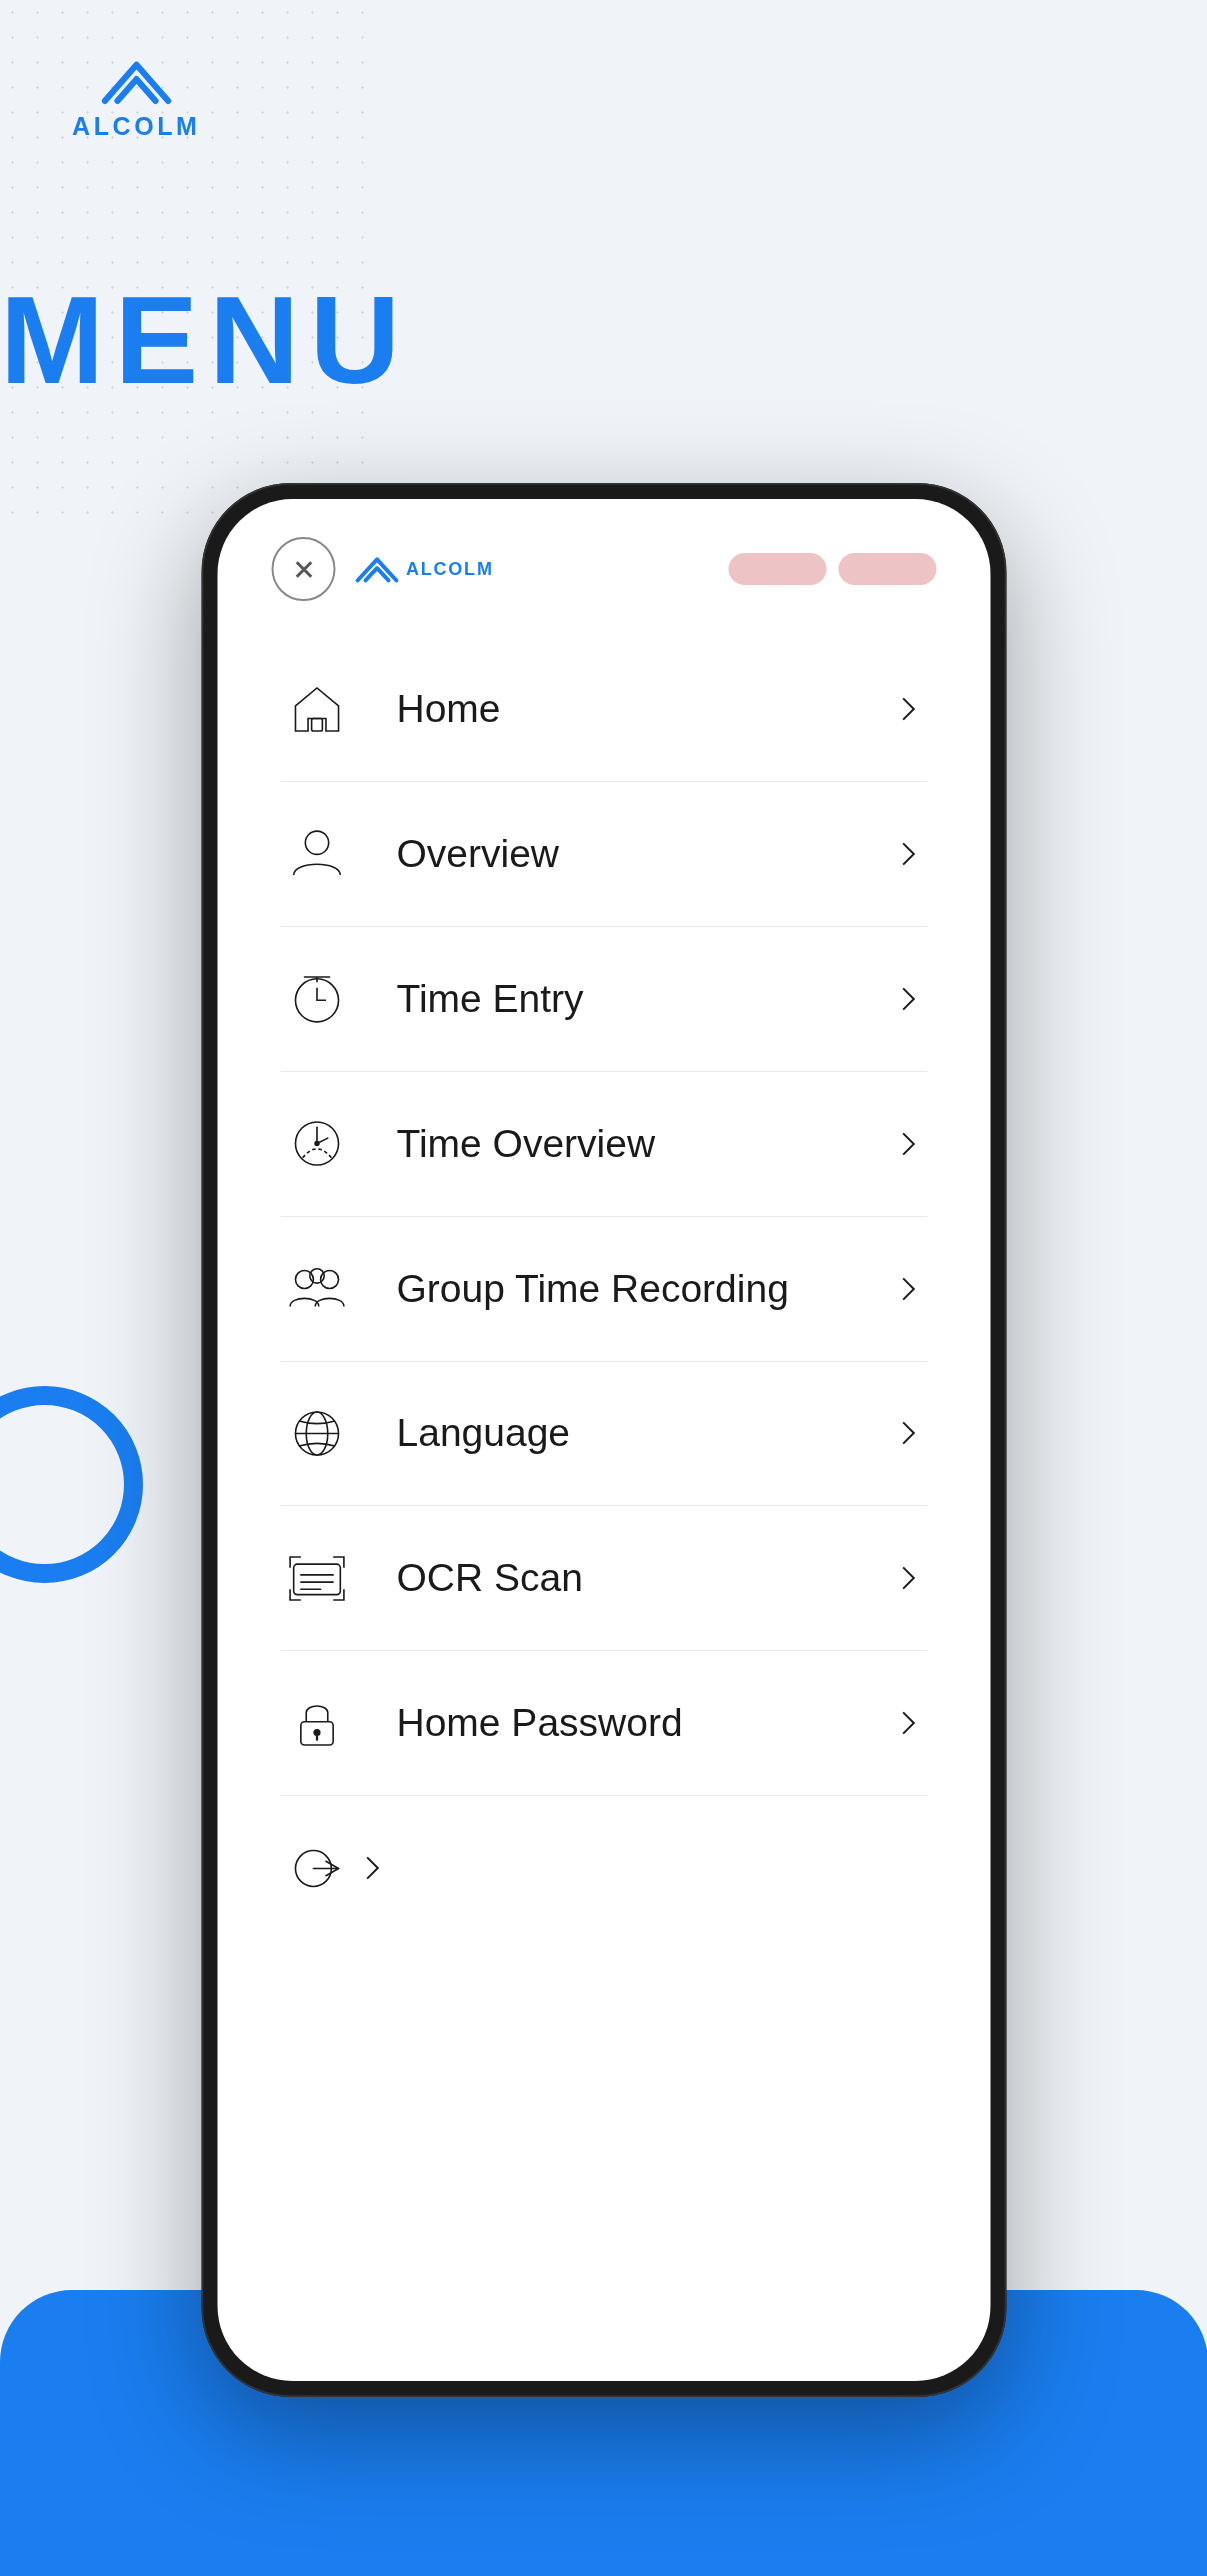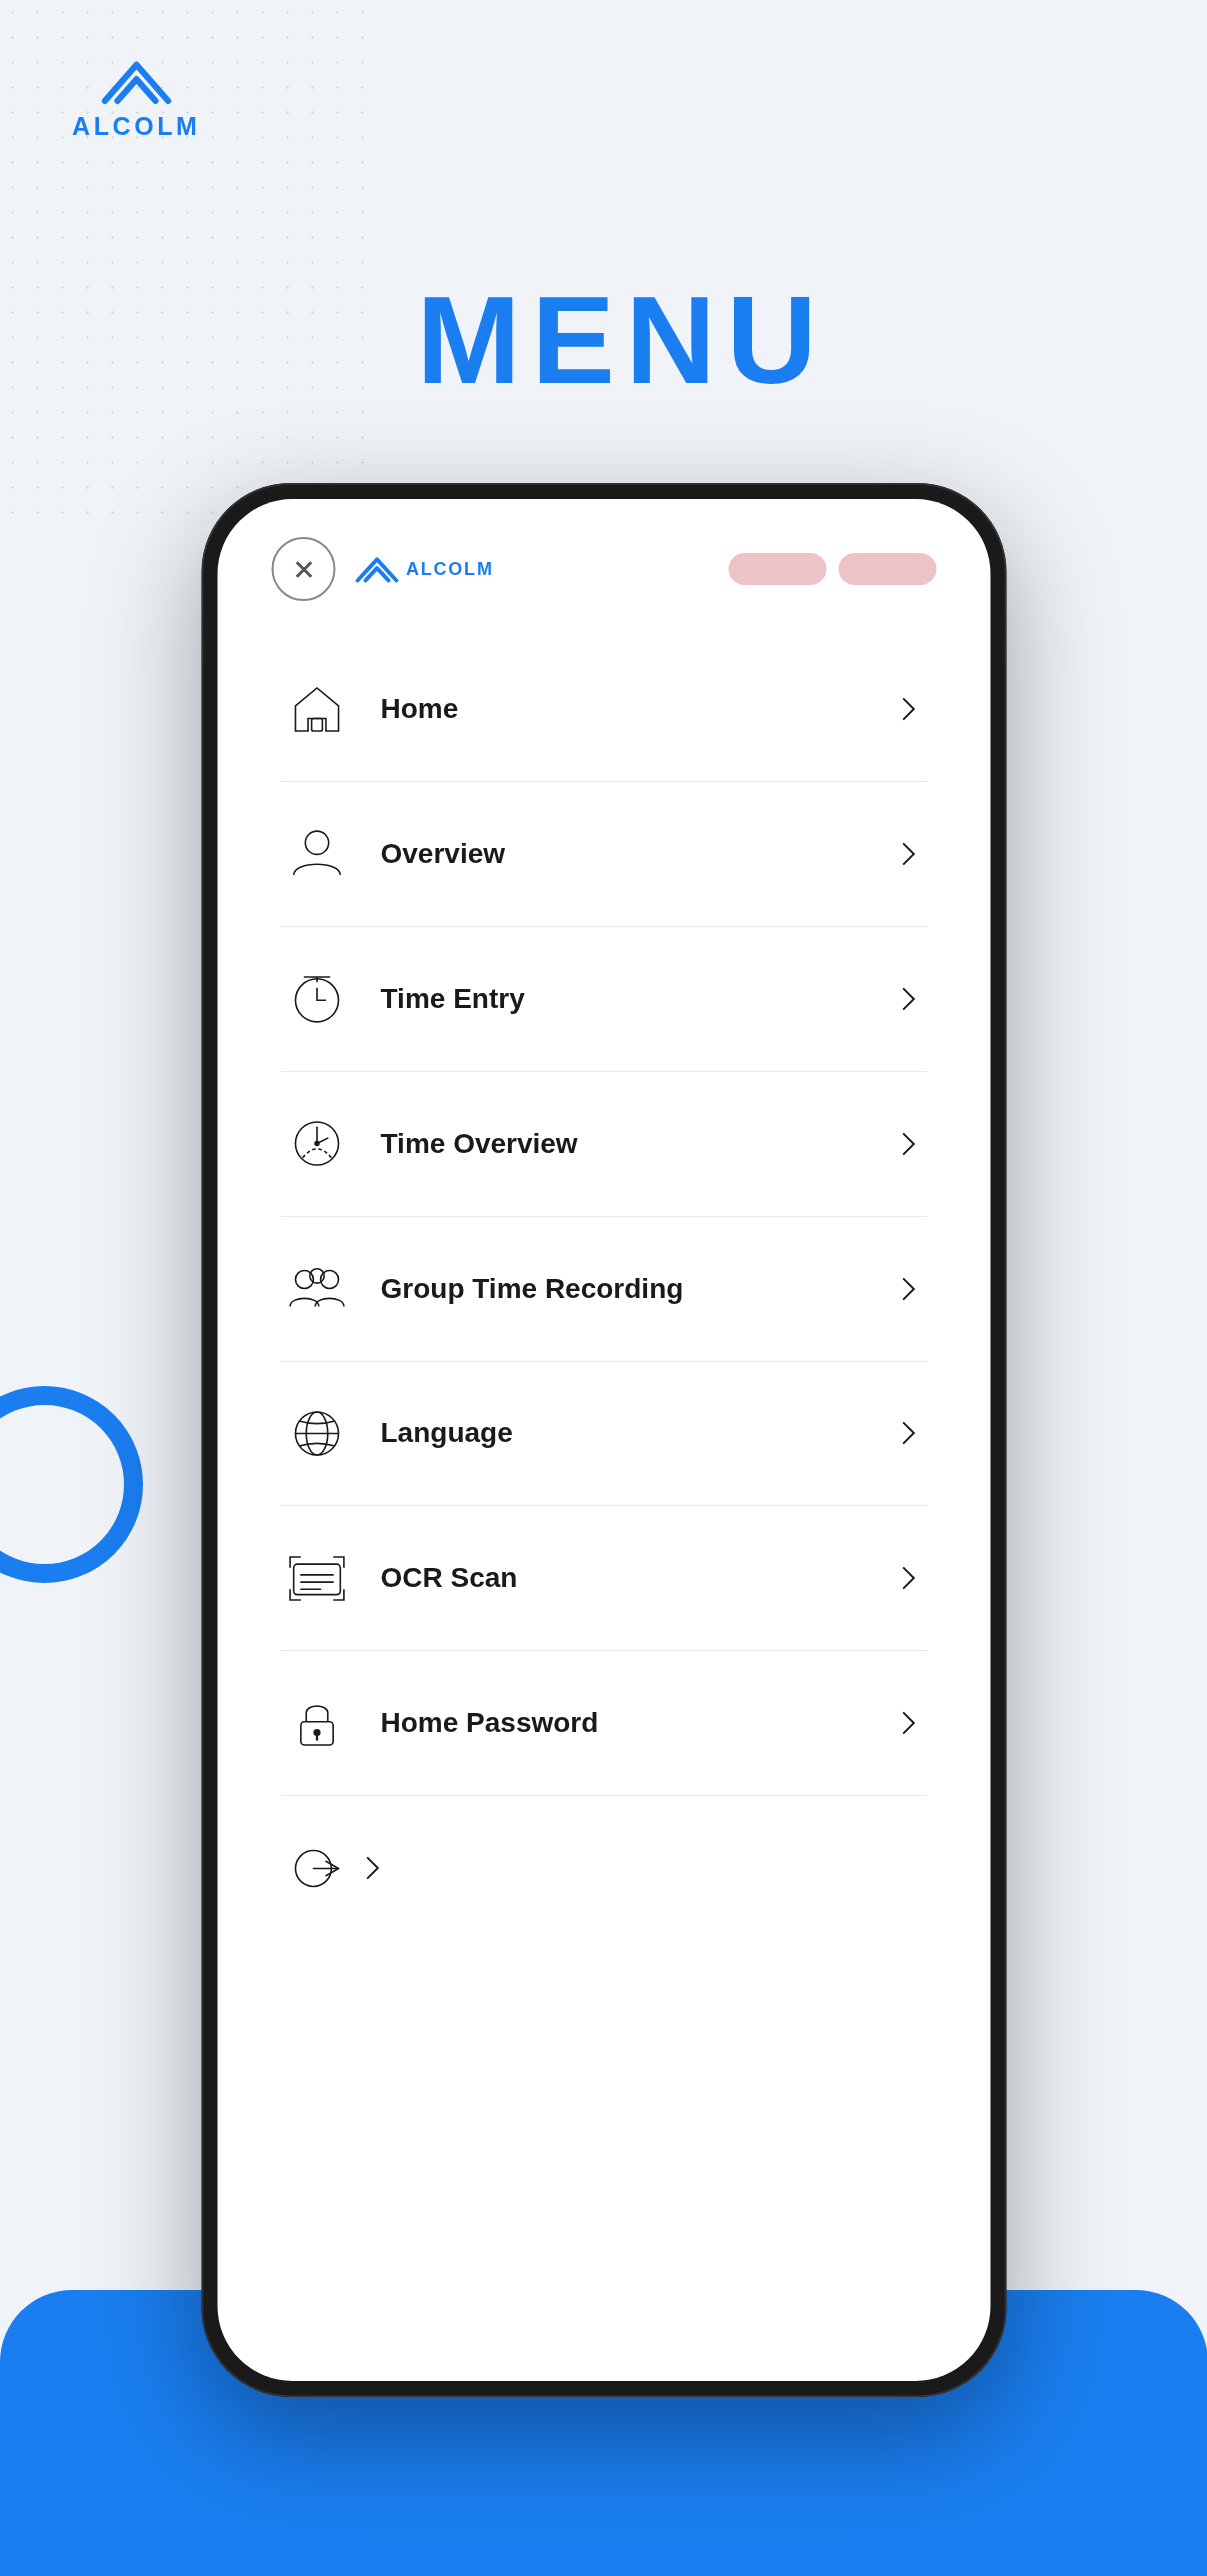--- a/index.html
+++ b/index.html
@@ -78,26 +78,25 @@
       letter-spacing: 3.6px;
       margin-top: 3.6px;
     }
 
     
     .menu-title {
       position: absolute;
       top: 268px;
       left: 0;
       right: 0;
-      text-align: center;
+      text-align: left;
       font-size: 125px;
       font-weight: 900;
       color: #1a7ef0;
       letter-spacing: 10.7px;
-      padding-left: 36px;
     }
 
     
     .phone-mockup {
       position: absolute;
       top: 483px;
       left: 50%;
       transform: translateX(-50%);
       width: 805px;
       height: 1914px;
@@ -208,24 +207,24 @@
     .menu-item-icon svg {
       width: 61px;
       height: 61px;
       stroke: #1a1a1a;
       stroke-width: 1.8;
       fill: none;
     }
 
     .menu-item-label {
       flex: 1;
-      font-size: 28px;
+      font-size: 39px;
       color: #1a1a1a;
-      margin-left: 28px;
-      font-weight: 700;
+      margin-left: 44px;
+      font-weight: 400;
     }
 
     .menu-item-arrow {
       width: 39px;
       height: 39px;
       display: flex;
       align-items: center;
       justify-content: center;
     }
 

